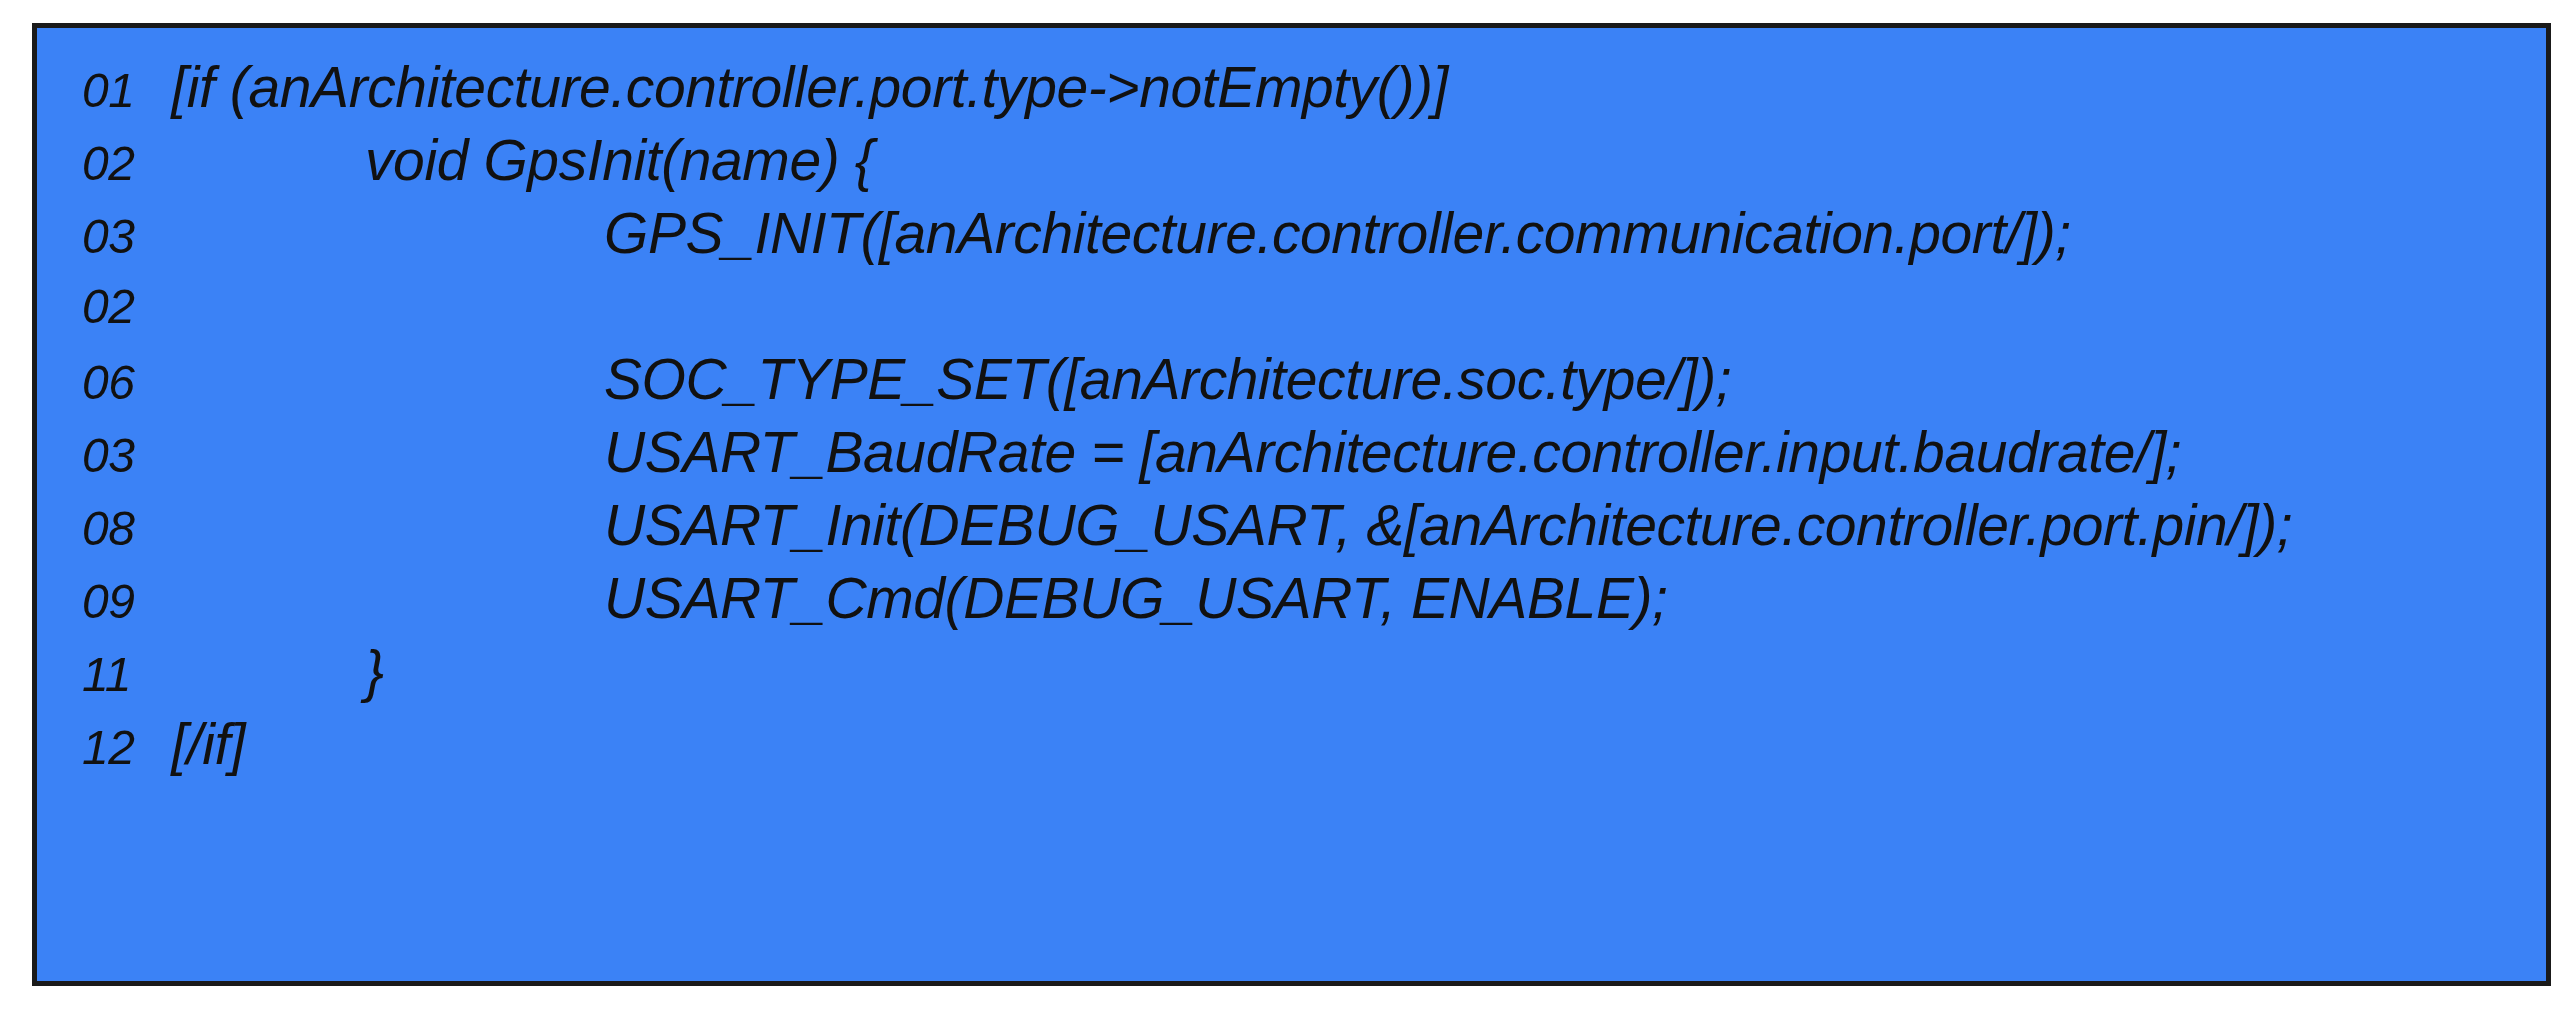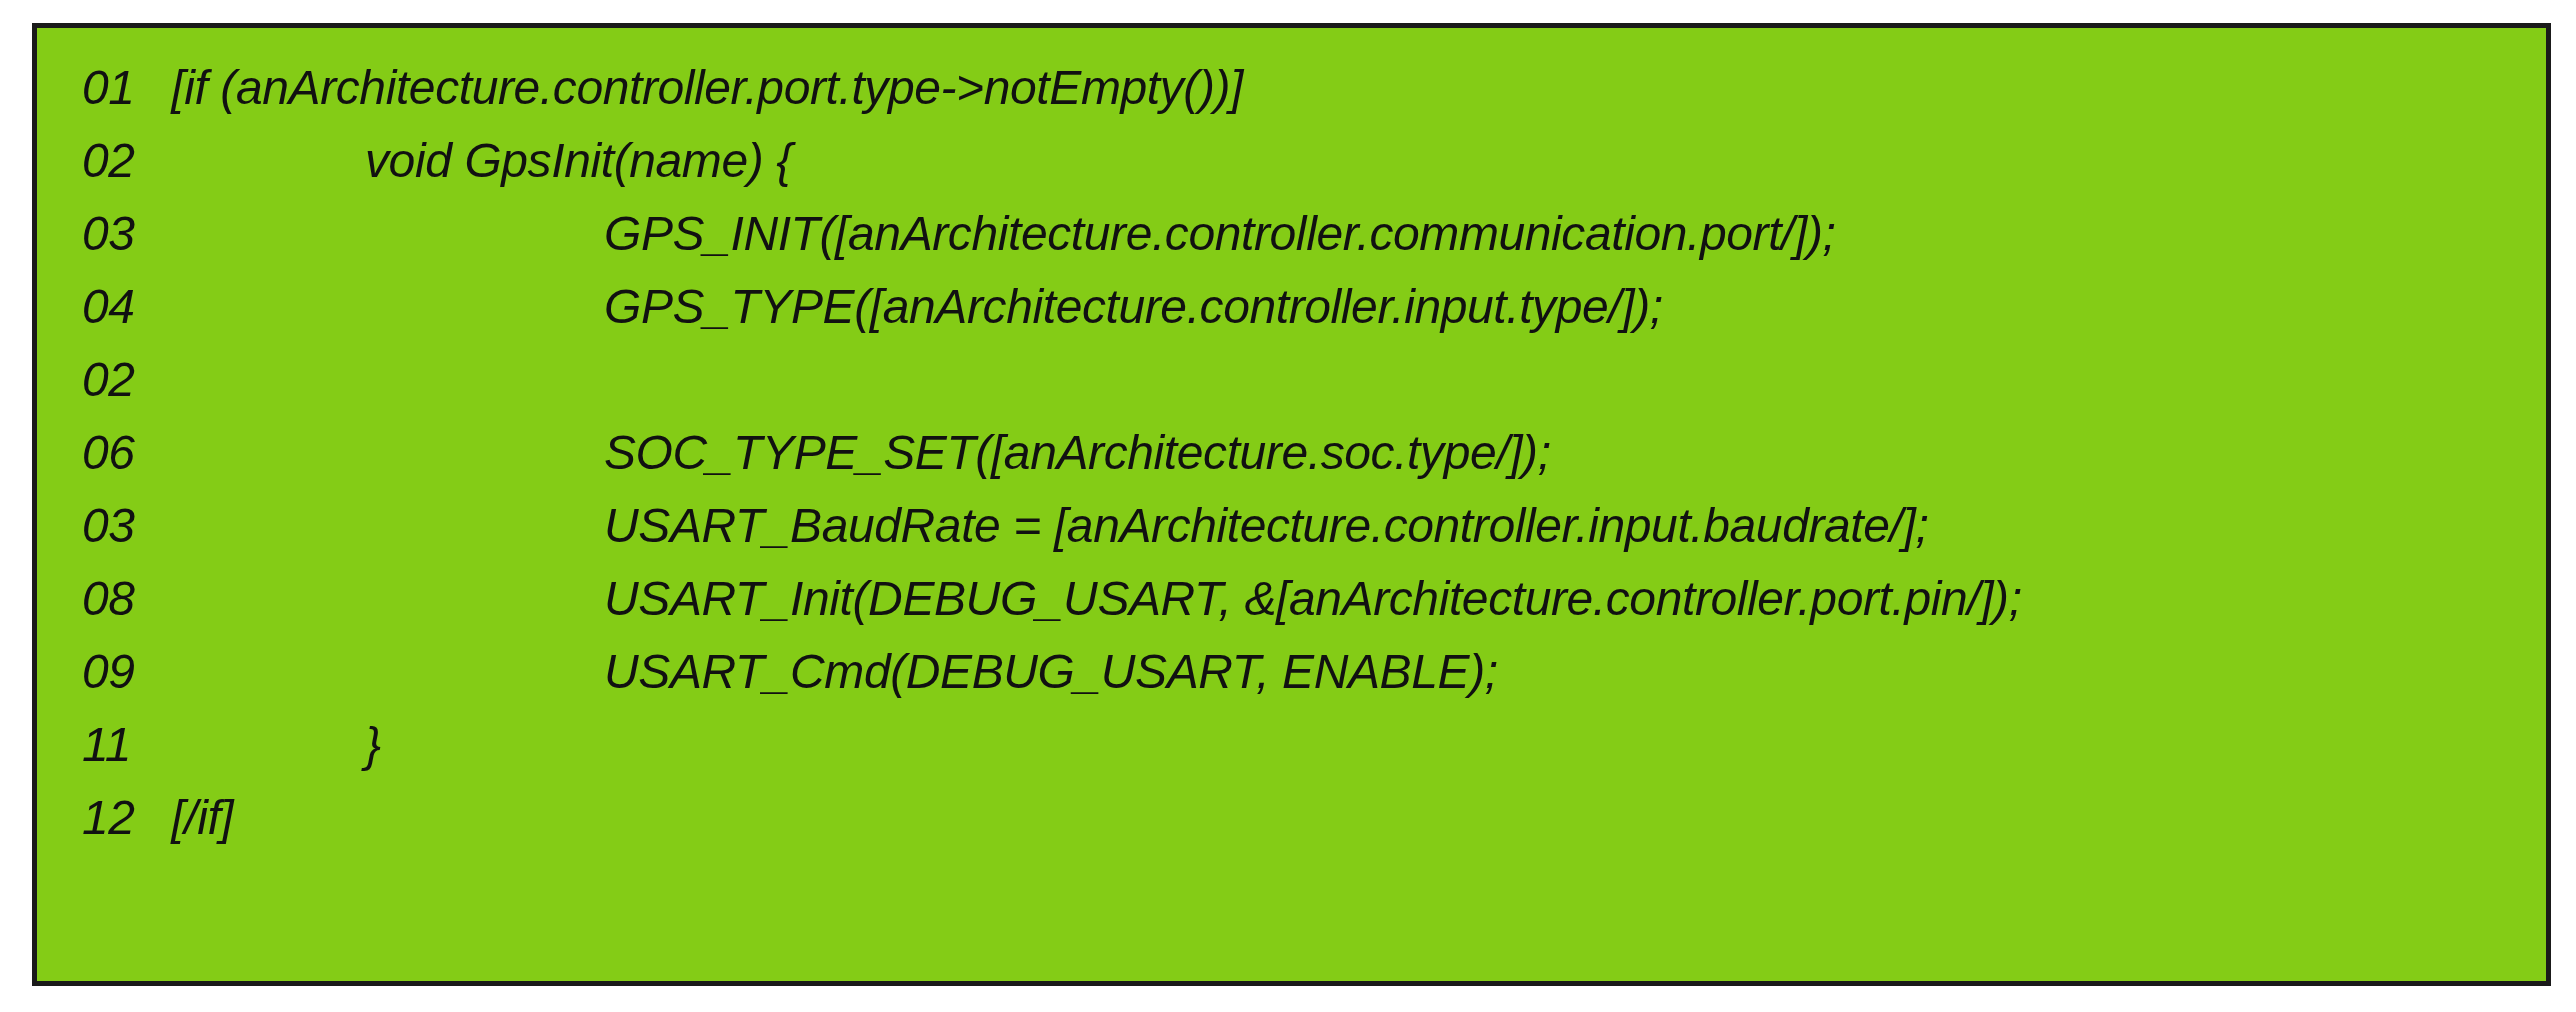--- a/index.html
+++ b/index.html
@@ -15,21 +15,21 @@
   }
 
   #code-figure {
     position: absolute;
     left: 32px;
     top: 23px;
     width: 2519px;
     height: 963px;
     box-sizing: border-box;
     border: 5.4px solid #1a1a1a;
-    background: #84cc16;
+    background: #3b82f6;
   }
 
   #code-listing {
     position: absolute;
     left: 0;
     top: 0;
     right: 0;
     padding: 23px 0 0 45px;
   }
 
@@ -50,39 +50,38 @@
     width: 77px;
     text-align: left;
     font-style: italic;
     font-size: 48px;
     color: #111111;
   }
 
   .line-text {
     flex: 0 0 auto;
     font-style: italic;
-    font-size: 48px;
+    font-size: 57px;
     color: #111111;
     white-space: pre;
   }
 
   
   .indent-0 .line-text { margin-left: 12.3px; }
   .indent-1 .line-text { margin-left: 206px; }
   .indent-2 .line-text { margin-left: 445px; }
 </style>
 </head>
 <body>
 
 <div id="code-figure">
   <div id="code-listing">
       <div class="code-line indent-0"><span class="line-number">01</span><span class="line-text">[if (anArchitecture.controller.port.type-&gt;notEmpty())]</span></div>
       <div class="code-line indent-1"><span class="line-number">02</span><span class="line-text">void GpsInit(name) {</span></div>
       <div class="code-line indent-2"><span class="line-number">03</span><span class="line-text">GPS_INIT([anArchitecture.controller.communication.port/]);</span></div>
-      <div class="code-line indent-2"><span class="line-number">04</span><span class="line-text">GPS_TYPE([anArchitecture.controller.input.type/]);</span></div>
       <div class="code-line indent-2"><span class="line-number">02</span></div>
       <div class="code-line indent-2"><span class="line-number">06</span><span class="line-text">SOC_TYPE_SET([anArchitecture.soc.type/]);</span></div>
       <div class="code-line indent-2"><span class="line-number">03</span><span class="line-text">USART_BaudRate = [anArchitecture.controller.input.baudrate/];</span></div>
       <div class="code-line indent-2"><span class="line-number">08</span><span class="line-text">USART_Init(DEBUG_USART, &amp;[anArchitecture.controller.port.pin/]);</span></div>
       <div class="code-line indent-2"><span class="line-number">09</span><span class="line-text">USART_Cmd(DEBUG_USART, ENABLE);</span></div>
       <div class="code-line indent-1"><span class="line-number">11</span><span class="line-text">}</span></div>
       <div class="code-line indent-0"><span class="line-number">12</span><span class="line-text">[/if]</span></div>
     </div>
 </div>
 

